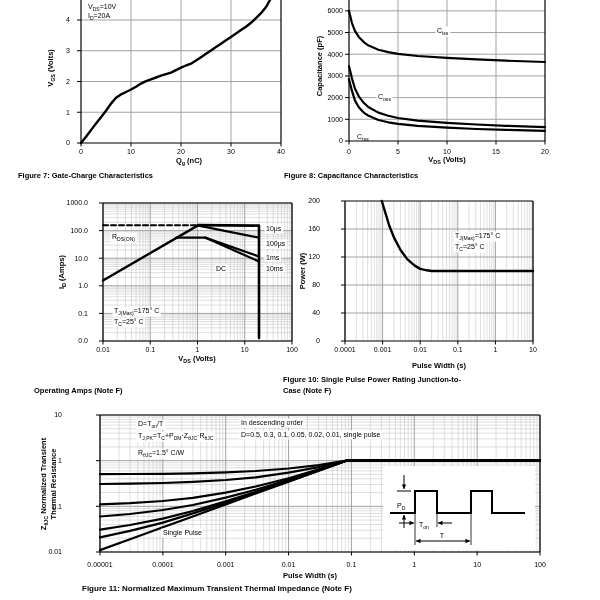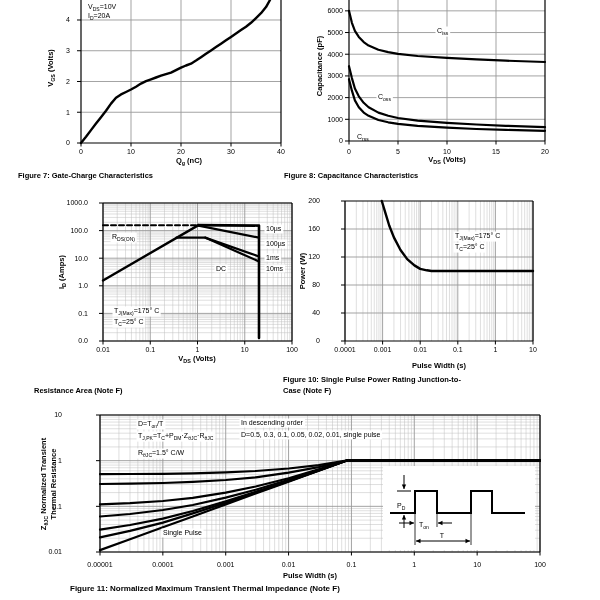--- a/index.html
+++ b/index.html
@@ -486,18 +486,18 @@
         <line x1="96" y1="552" x2="100" y2="552" stroke="#000000" stroke-width="1"></line>
         <text x="62" y="554.4" font-size="7" text-anchor="end" font-weight="normal"><tspan font-size="7" dy="0">0.01</tspan></text>
         <text x="310" y="578" font-size="7.5" text-anchor="middle" font-weight="bold"><tspan font-size="7.5" dy="0">Pulse Width (s)</tspan></text>
         <text x="46" y="484" font-size="7.5" text-anchor="middle" font-weight="bold" transform="rotate(-90 46 484)"><tspan font-size="7.5" dy="0">Z</tspan><tspan font-size="5.3999999999999995" dy="2.25">θJC</tspan><tspan font-size="7.5" dy="-2.25"> Normalized Transient</tspan></text>
         <text x="56" y="484" font-size="7.5" text-anchor="middle" font-weight="bold" transform="rotate(-90 56 484)"><tspan font-size="7.5" dy="0">Thermal Resistance</tspan></text>
       </g>
     </svg>
 
 <div class="cap" style="left:18px;top:170px;width:320px">Figure 7: Gate-Charge Characteristics</div>
 <div class="cap" style="left:284px;top:170px;width:320px">Figure 8: Capacitance Characteristics</div>
-<div class="cap" style="left:34px;top:385px;width:320px">Resistance Area (Note F)</div>
+<div class="cap" style="left:34px;top:385px;width:320px">Operating Amps (Note F)</div>
 <div class="cap" style="left:283px;top:374px;width:320px">Figure 10: Single Pulse Power Rating Junction-to-</div>
 <div class="cap" style="left:283px;top:385px;width:320px">Case (Note F)</div>
-<div class="cap" style="left:70px;top:583px;width:440px;font-size:8px">Figure 11: Normalized Maximum Transient Thermal Impedance (Note F)</div>
+<div class="cap" style="left:82px;top:583px;width:440px;font-size:8px">Figure 11: Normalized Maximum Transient Thermal Impedance (Note F)</div>
 
 </div>
 
 </body></html>

